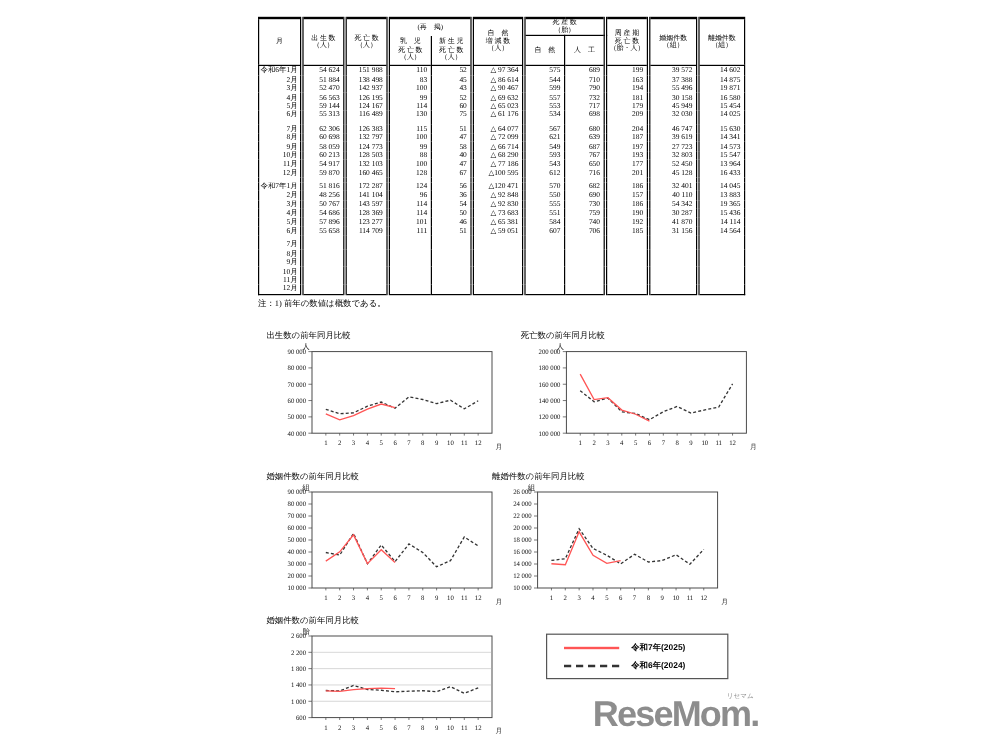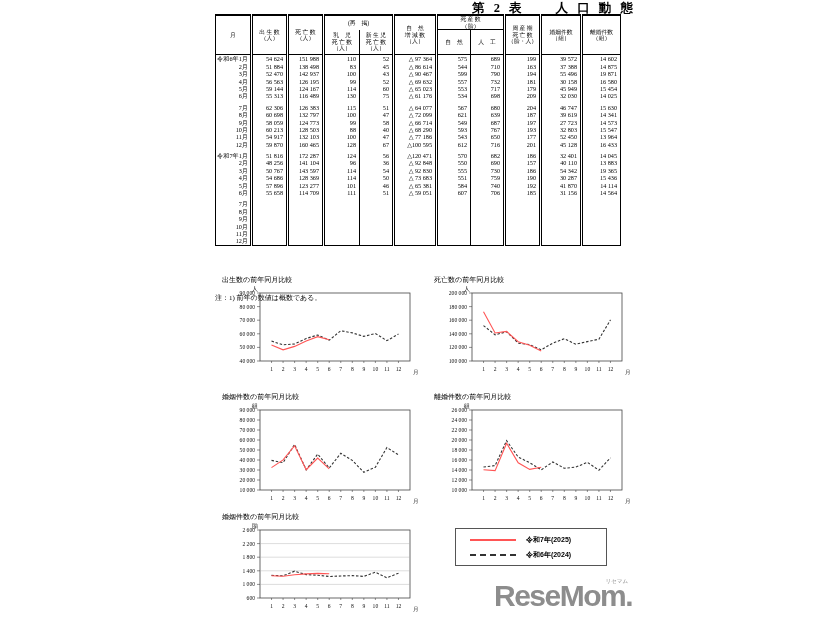--- a/index.html
+++ b/index.html
@@ -17,27 +17,27 @@
   .stats thead{border-bottom:1px solid #000;}
   .stats td{text-align:right;padding-right:3px;height:7.4px;vertical-align:middle;}
   .stats td.month{padding-right:2px;}
   .stats tr.gap td{height:4px;}
   .dbl{border-left:3px double #000;}
   .sgl{border-left:1px solid #000;}
   .grp-still{border-bottom:1px solid #000;}
   .row1 th{height:13px;}
   .row2 th{height:24px;}
   
-  .note{position:absolute;left:215px;top:248px;font-size:7px;margin-top:45px;}
+  .note{position:absolute;left:215px;top:248px;font-size:7px;}
   
   .chart{position:absolute;width:200px;}
   #chart-0{left:222px;top:276px;}
   #chart-1{left:434px;top:276px;}
   #chart-2{left:222px;top:393px;}
-  #chart-3{left:434px;top:393px;}
+  #chart-3{left:410px;top:393px;}
   #chart-4{left:222px;top:513px;}
   .chart-title{text-align:left;font-size:7px;height:9px;line-height:9px;
                font-family:"Liberation Serif","DejaVu Serif",serif;}
   .chart svg{display:block;}
   .tick{font-size:5.6px;fill:#111;font-family:"Liberation Serif","DejaVu Serif",serif;}
   .unit{font-size:6.2px;fill:#111;font-family:"Liberation Serif","DejaVu Serif",serif;}
   
   .legend{position:absolute;left:455px;top:528px;width:152px;height:38px;border:1px solid #555;
           display:flex;flex-direction:column;justify-content:center;gap:5px;padding-left:14px;box-sizing:border-box;}
   .legend-row{display:flex;align-items:center;gap:10px;}
@@ -47,21 +47,20 @@
   .logo{position:absolute;left:494px;top:581px;color:#8d8d8d;
         font-family:"Liberation Sans","DejaVu Sans",sans-serif;font-weight:bold;
         font-size:30px;letter-spacing:-1.5px;line-height:30px;}
   .logo .ruby{position:absolute;right:4px;top:-2px;font-size:5.5px;font-weight:normal;letter-spacing:0;line-height:5px;}
 </style>
 </head>
 <body>
 
 <div class="page">
 
-  <div class="doc-title">第 2 表　　人 口 動 態</div>
 
   <table class="stats">
     <colgroup>
       <col style="width:36px">
         <col style="width:36px">
         <col style="width:36px">
       <col style="width:36px">
         <col style="width:34px">
         <col style="width:43px">
       <col style="width:34px">

